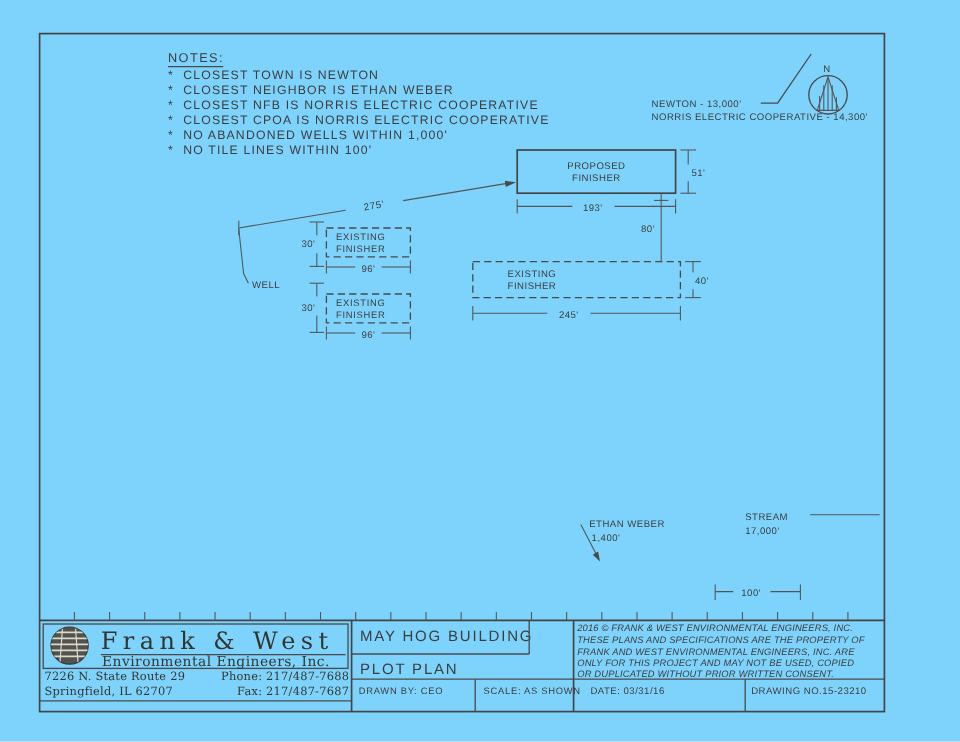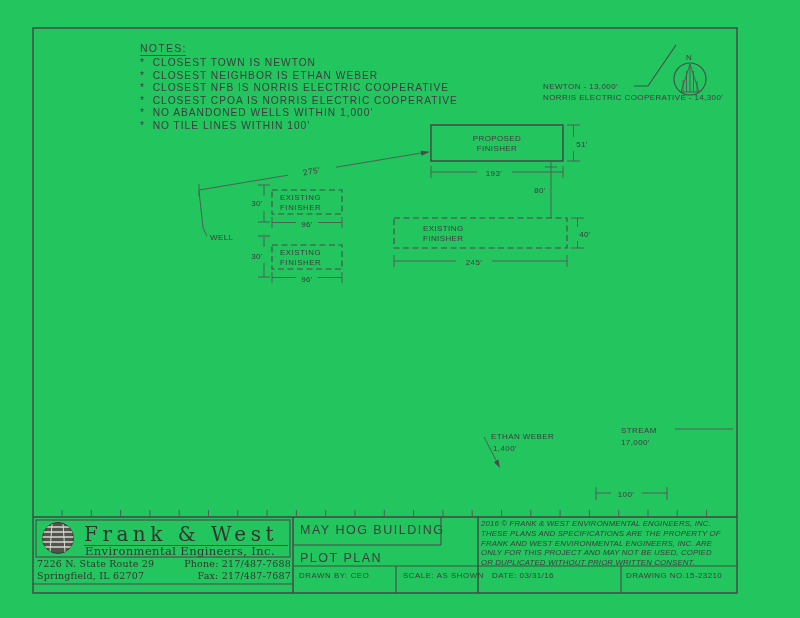--- a/index.html
+++ b/index.html
@@ -1,16 +1,16 @@
 <!DOCTYPE html>
 <html><head>
 <meta charset="utf-8">
 <style>
   html,body{margin:0;padding:0;background:#e8e8e6;}
-  #page{position:relative;width:800px;height:618px;background:#22c55e;overflow:hidden;}
+  #page{position:relative;width:800px;height:618px;background:#7dd3fc;overflow:hidden;}
   svg{position:absolute;left:0;top:0;}
   svg text{white-space:pre;fill:#3d3d3d;font-family:"Liberation Sans",sans-serif;}
   .t{font-size:8px;letter-spacing:.4px;}
   .t9{font-size:8.2px;letter-spacing:.5px;}
   .note{font-size:10.2px;letter-spacing:1px;}
   .ntitle{font-size:10.6px;letter-spacing:1.2px;}
   .big{font-size:12.5px;letter-spacing:1.5px;}
   .small{font-size:7.8px;letter-spacing:.6px;}
   .serif{font-family:"DejaVu Serif","Liberation Serif",serif;}
   .cname{font-size:20px;letter-spacing:4.5px;fill:#35352f;}

